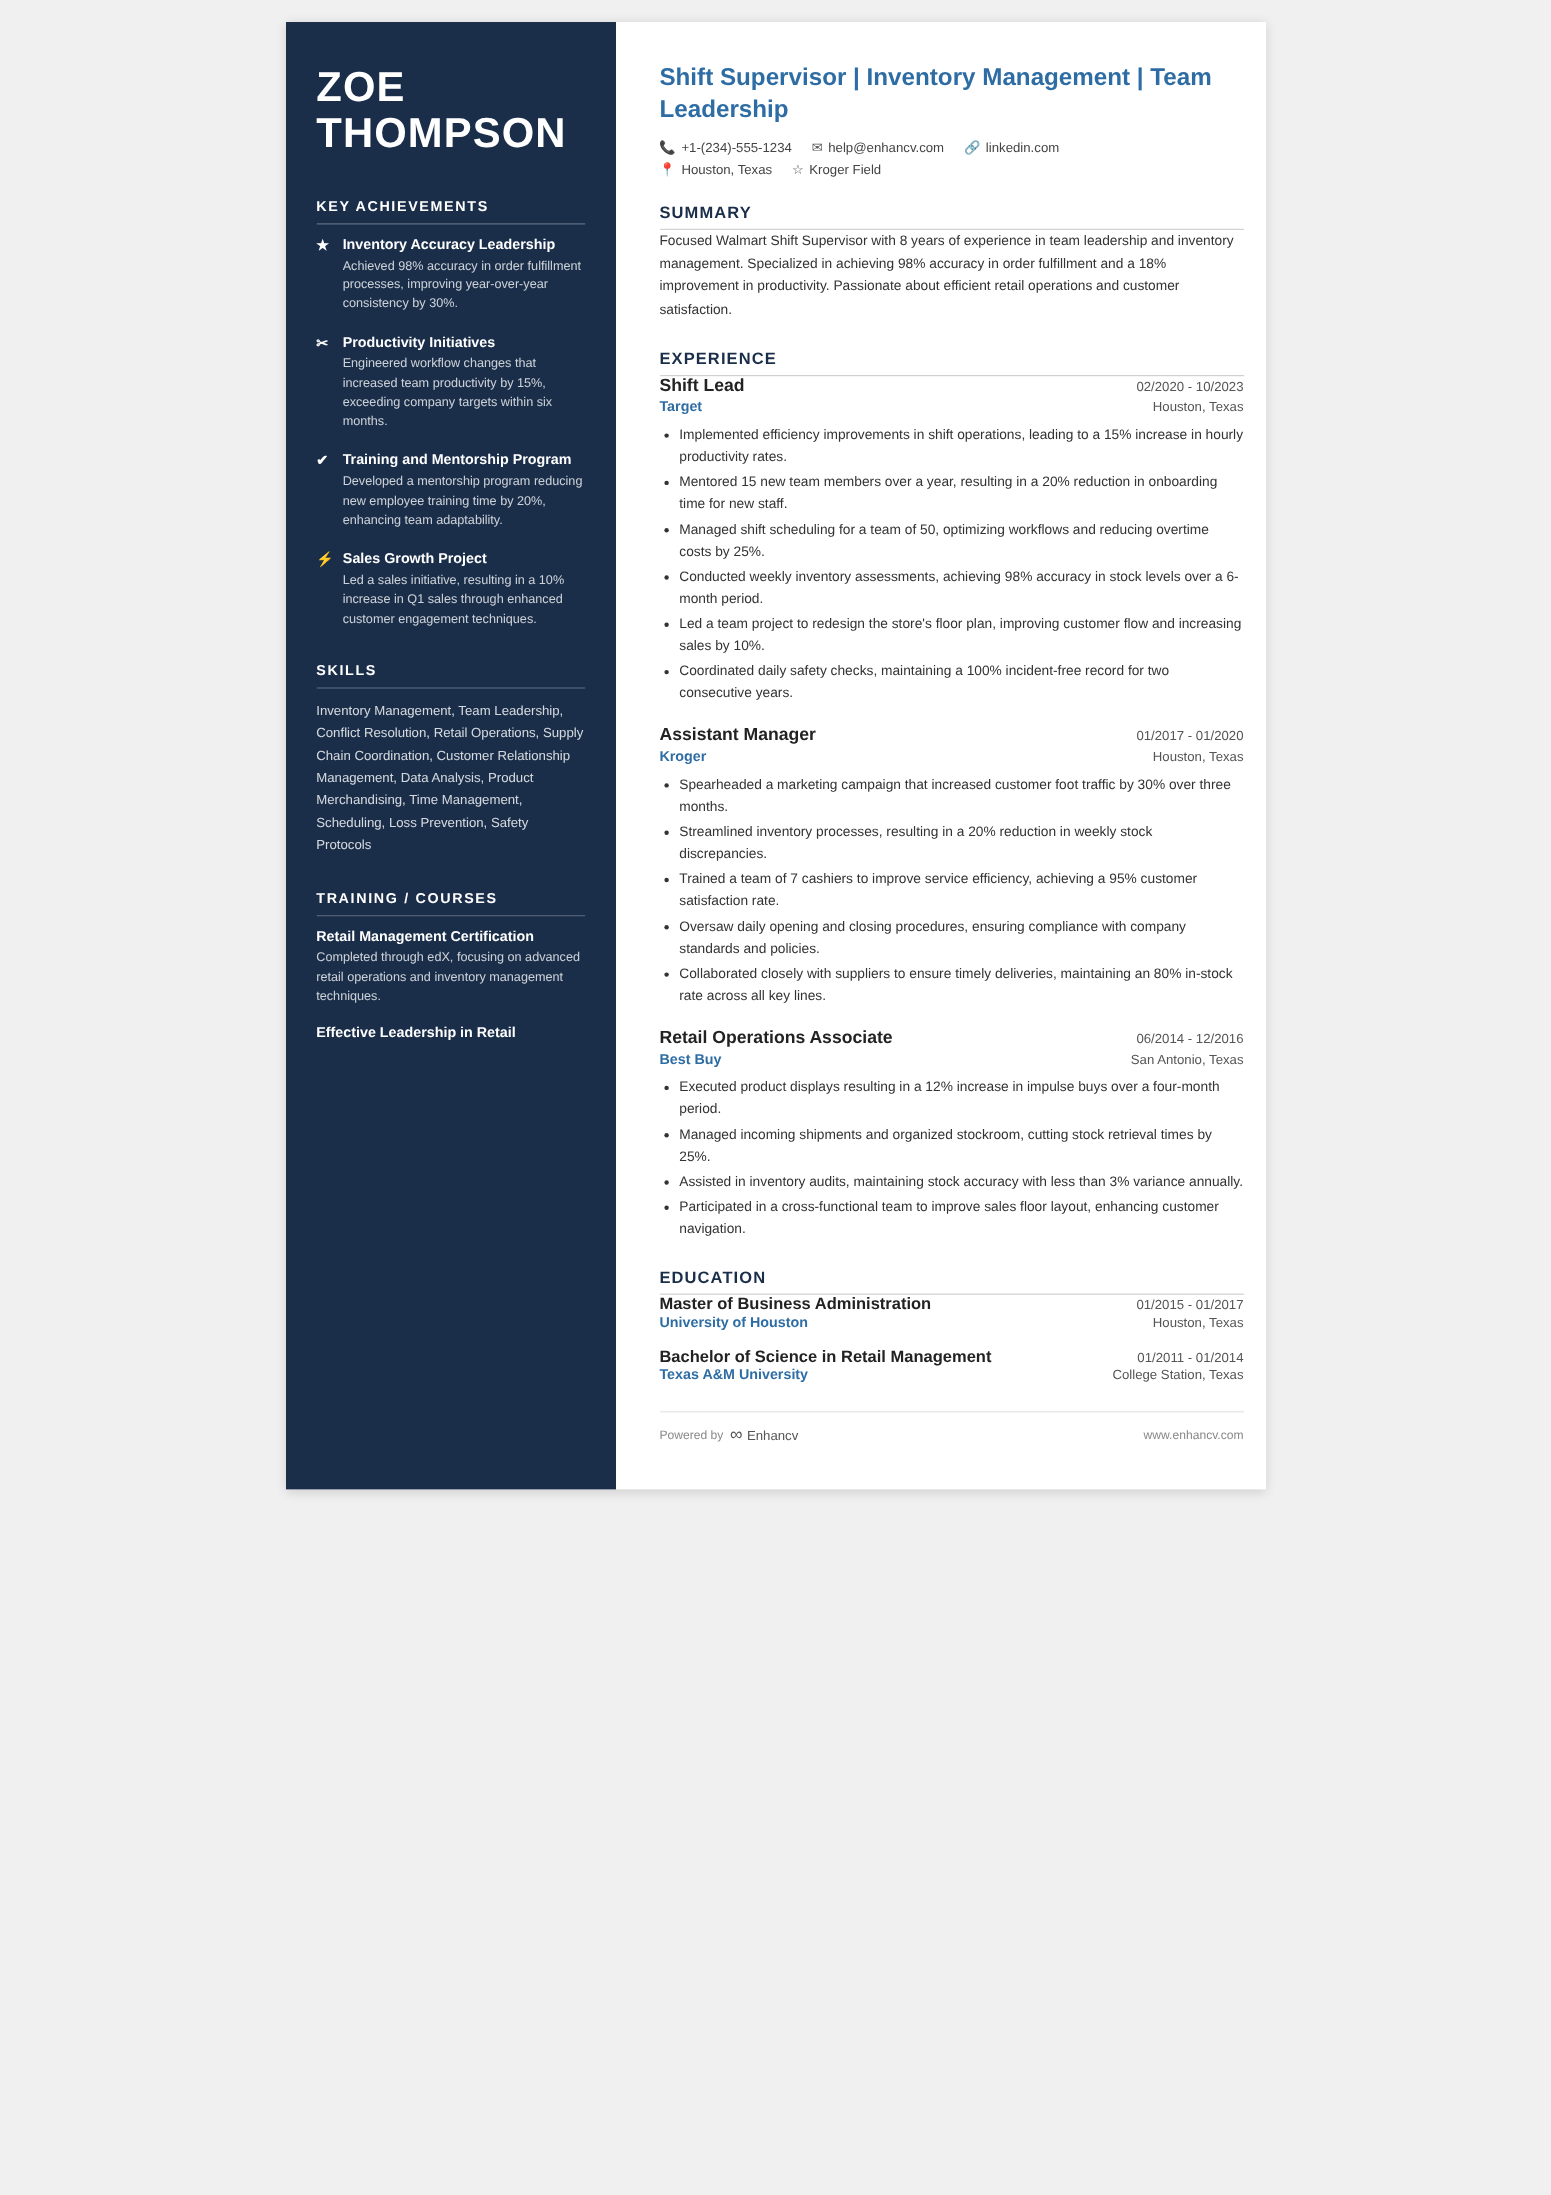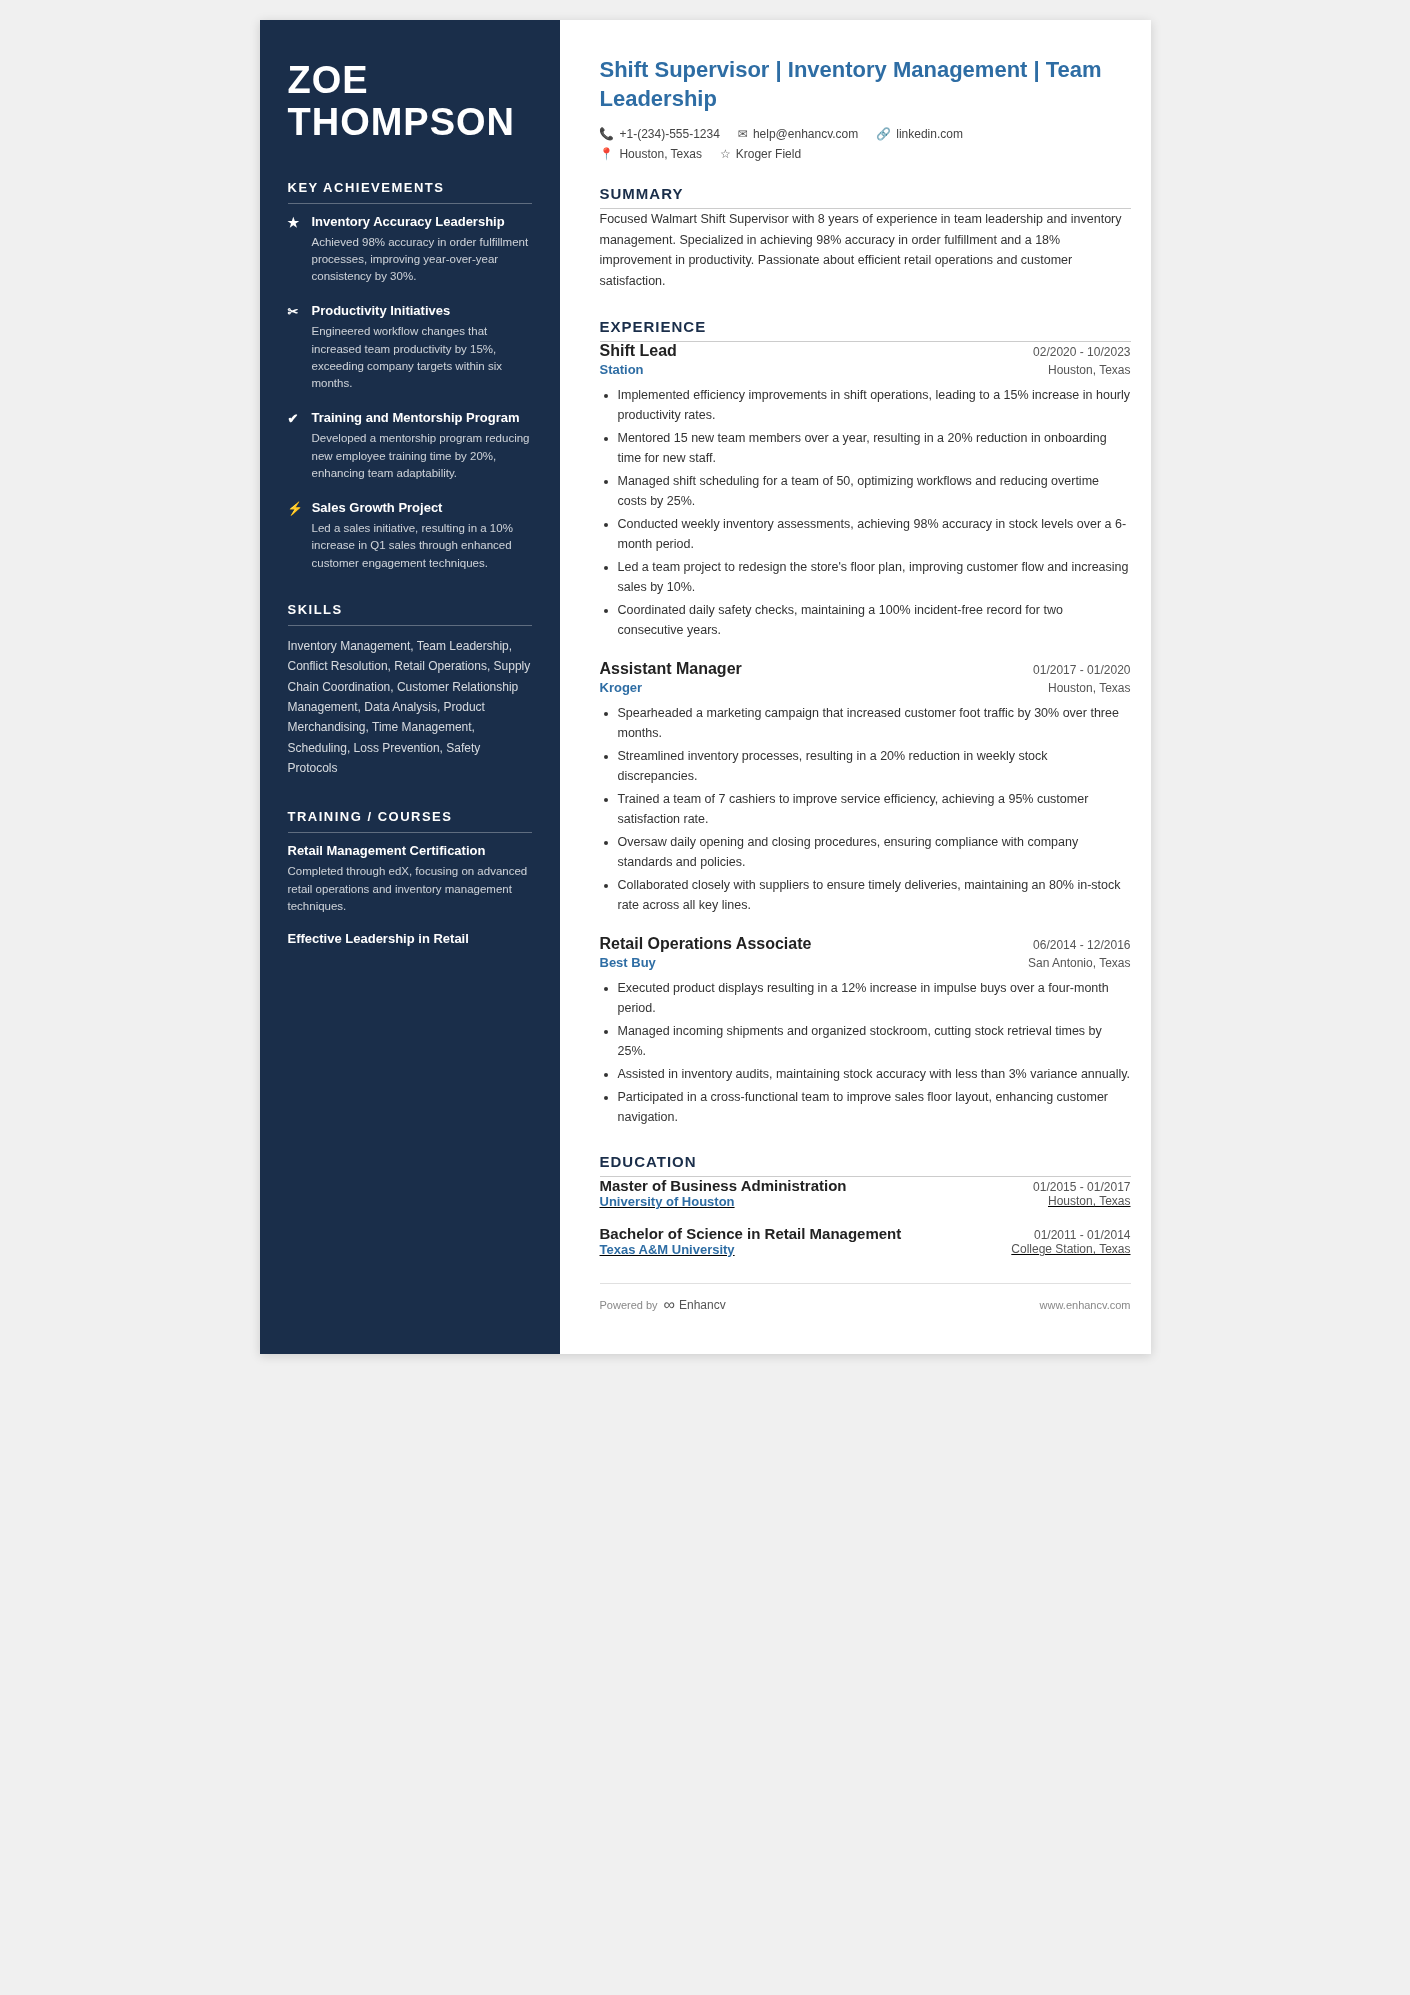--- a/index.html
+++ b/index.html
@@ -206,22 +206,21 @@
       font-weight: 700;
       color: #222;
     }
     .edu-dates {
       font-size: 12px;
       color: #555;
     }
     .edu-school-row {
       display: flex;
       justify-content: space-between;
-      align-items: center;
-      text-decoration: underline;
+      align-items: flex-end;
     }
     .edu-school {
       font-size: 13px;
       font-weight: 600;
       color: #2e6da4;
     }
     .edu-location {
       font-size: 12px;
       color: #555;
       text-align: right;
@@ -354,21 +353,21 @@
 
     <div class="main-section">
       <div class="section-title">EXPERIENCE</div>
 
       <div class="exp-item">
         <div class="exp-header">
           <span class="exp-title">Shift Lead</span>
           <span class="exp-dates">02/2020 - 10/2023</span>
         </div>
         <div class="exp-company-row">
-          <span class="exp-company">Station</span>
+          <span class="exp-company">Target</span>
           <span class="exp-location">Houston, Texas</span>
         </div>
         <ul class="exp-bullets">
           <li>Implemented efficiency improvements in shift operations, leading to a 15% increase in hourly productivity rates.</li>
           <li>Mentored 15 new team members over a year, resulting in a 20% reduction in onboarding time for new staff.</li>
           <li>Managed shift scheduling for a team of 50, optimizing workflows and reducing overtime costs by 25%.</li>
           <li>Conducted weekly inventory assessments, achieving 98% accuracy in stock levels over a 6-month period.</li>
           <li>Led a team project to redesign the store's floor plan, improving customer flow and increasing sales by 10%.</li>
           <li>Coordinated daily safety checks, maintaining a 100% incident-free record for two consecutive years.</li>
         </ul>

